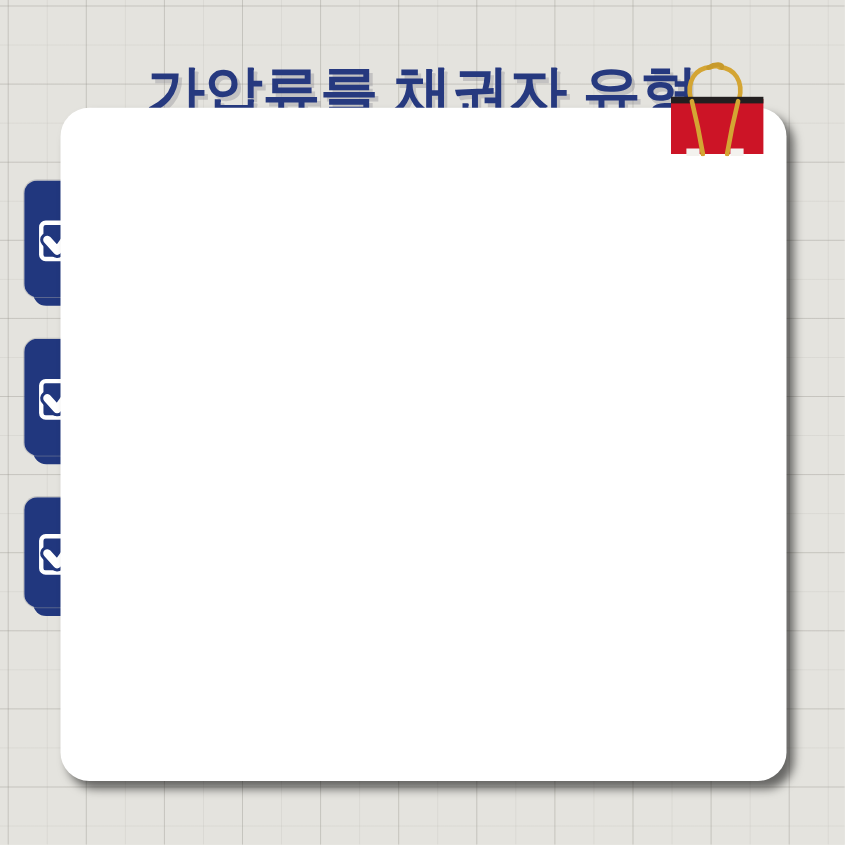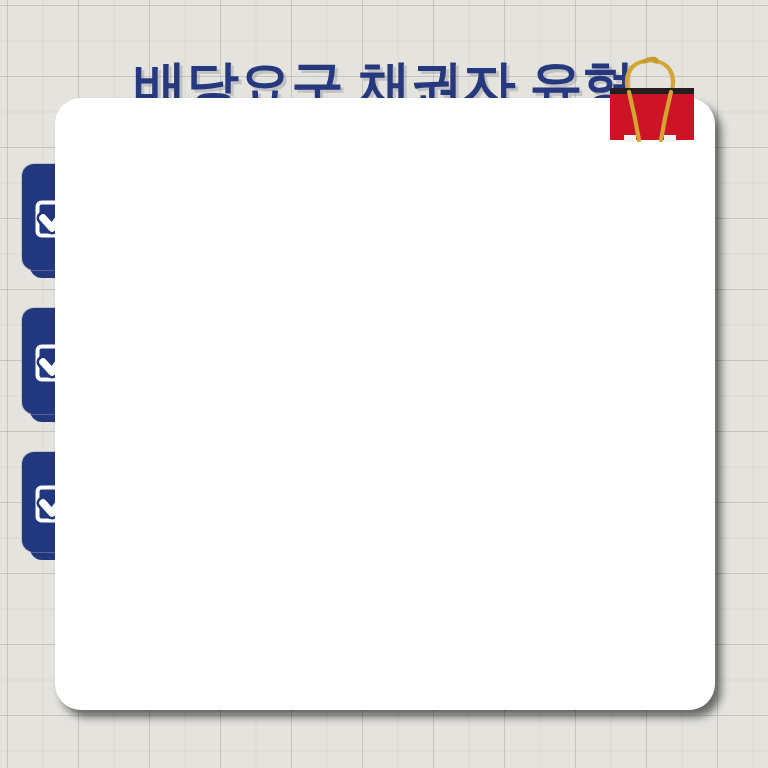--- a/index.html
+++ b/index.html
@@ -177,21 +177,21 @@
       <rect x="4" y="48" width="84" height="6" fill="#231f20"></rect>
 
       <rect x="18" y="95" width="12" height="7" fill="#f3f2ee"></rect>
       <rect x="58" y="95" width="12" height="7" fill="#f3f2ee"></rect>
 
       <path d="M33 100 C 30 82, 26 64, 23 52" fill="none" stroke="#d4a533" stroke-width="4.2" stroke-linecap="round"></path>
       <path d="M55 100 C 58 82, 62 64, 65 52" fill="none" stroke="#d4a533" stroke-width="4.2" stroke-linecap="round"></path>
     </svg>
   </div>
 
-  <div id="title">배당요구 채권자 유형</div>
+  <div id="title">가압류를 채권자 유형</div>
 
   <div id="list">
 
     <div class="row h1">
       <div class="row-back"></div>
       <div class="row-front">
         <div class="row-check">
           <span class="checkbox-icon">
             <svg width="46" height="46" viewBox="0 0 46 46" xmlns="http://www.w3.org/2000/svg">
               <rect x="3.5" y="8.5" width="33" height="33" rx="4" ry="4" fill="none" stroke="#ffffff" stroke-width="4"></rect>

